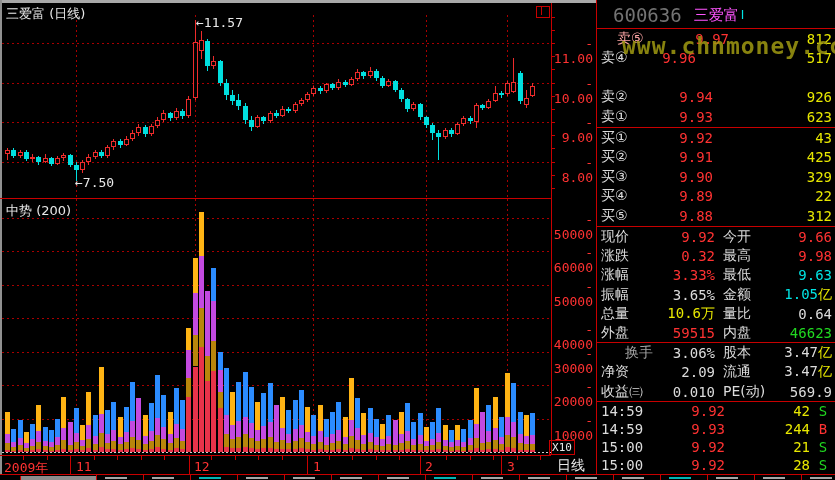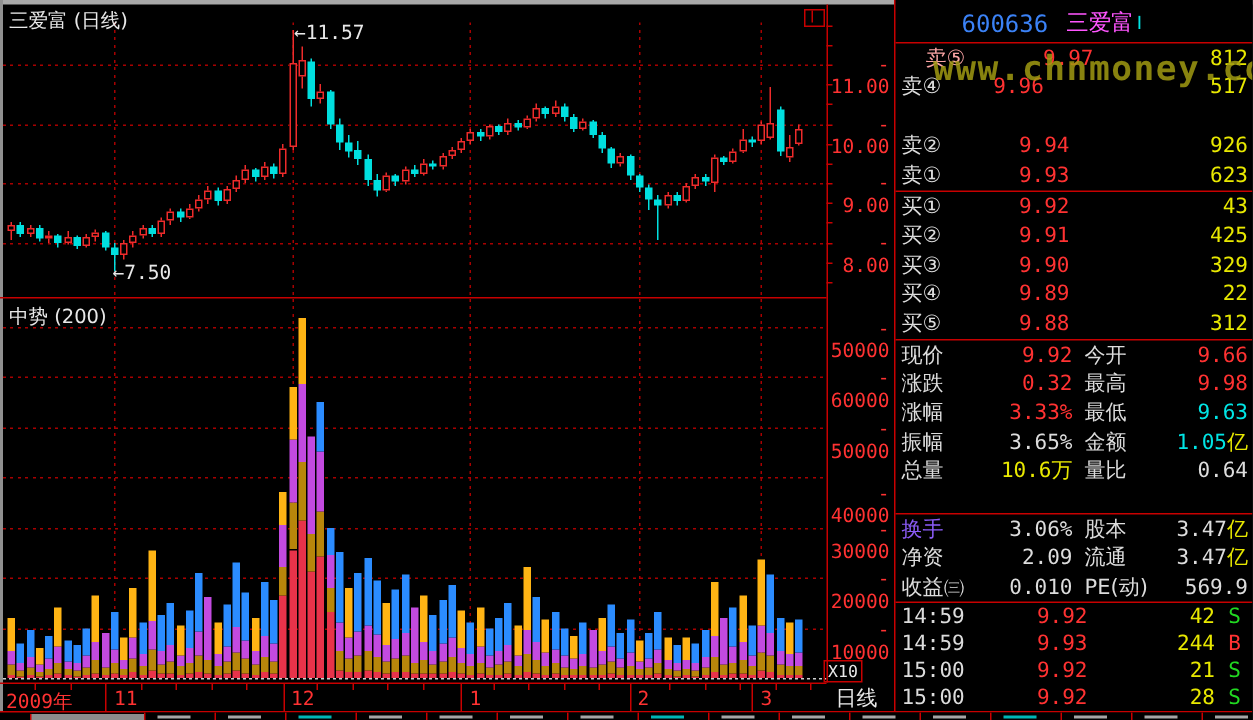--- a/index.html
+++ b/index.html
@@ -682,21 +682,21 @@
       <div class="cell" style="position: absolute; left: 754px; width: 47px;">
         <div style="position: absolute; left: 8px; top: 2px; width: 22px; height: 2px; background: rgb(207, 207, 207); opacity: 0.8;"></div>
       </div>
       <div class="cell" style="position: absolute; left: 801px; width: 47px;">
         <div style="position: absolute; left: 8px; top: 2px; width: 22px; height: 2px; background: rgb(207, 207, 207); opacity: 0.8;"></div>
       </div>
     </div>
 
   <div id="right-panel" class="abs" style="left:596px;top:0;width:239px;height:475px;border-left:1px solid #c80000;background:#000;">
       <div class="row" style="position: absolute; left: 0px; top: 4px; width: 239px; height: 22px;">
-        <span class="num" style="margin-left: 44px; color: #3b82f6; font-size: 16px;">600636</span>
+        <span class="num" style="margin-left: 16px; color: #737373; font-size: 19px;">600636</span>
         <span style="margin-left: 12px; color: rgb(255, 85, 255); font-size: 15px;">三爱富</span>
         <span style="margin-left: 2px; color: rgb(0, 229, 229); font-size: 12px;">I</span>
       </div>
       <div style="position: absolute; left: 0px; top: 28px; width: 239px; height: 1px; background: rgb(200, 0, 0);"></div>
       <div class="row paneltext" style="position: absolute; left: 0px; top: 29px; width: 239px; height: 19.5px;">
         <span style="margin-left:20px;color:#fca5a5;width:44px;">卖⑤</span>
         <span class="num" style="width:68px;text-align:right;color:#ff3232;">9.97</span>
         <span class="num" style="flex:1;text-align:right;margin-right:4px;color:#e8e800;">812</span>
       </div>
       <div class="row paneltext" style="position: absolute; left: 0px; top: 48.5px; width: 239px; height: 19.5px;">
@@ -764,23 +764,29 @@
         <span style="width:62px;text-align:right;"><span class="num" style="color:#dcdcdc;">3.65%</span></span>
         <span style="margin-left:8px;color:#dcdcdc;width:52px;">金额</span>
         <span style="flex:1;text-align:right;margin-right:4px;"><span class="num" style="color:#00e5e5;">1.05</span><span style="color:#e8e800;">亿</span></span>
       </div>
       <div class="row paneltext" style="position: absolute; left: 0px; top: 304.2px; width: 239px; height: 19.3px;">
         <span style="margin-left:4px;color:#dcdcdc;width:52px;">总量</span>
         <span style="width:62px;text-align:right;"><span class="num" style="color:#e8e800;">10.6</span><span style="color:#e8e800;">万</span></span>
         <span style="margin-left:8px;color:#dcdcdc;width:52px;">量比</span>
         <span style="flex:1;text-align:right;margin-right:4px;"><span class="num" style="color:#dcdcdc;">0.64</span></span>
       </div>
+      <div class="row paneltext" style="position: absolute; left: 0px; top: 323.5px; width: 239px; height: 19.3px;">
+        <span style="margin-left:4px;color:#dcdcdc;width:52px;">外盘</span>
+        <span style="width:62px;text-align:right;"><span class="num" style="color:#ff3232;">59515</span></span>
+        <span style="margin-left:8px;color:#dcdcdc;width:52px;">内盘</span>
+        <span style="flex:1;text-align:right;margin-right:4px;"><span class="num" style="color:#21d921;">46623</span></span>
+      </div>
       <div style="position: absolute; left: 0px; top: 342px; width: 239px; height: 1px; background: rgb(200, 0, 0);"></div>
       <div class="row paneltext" style="position: absolute; left: 0px; top: 343.5px; width: 239px; height: 19.3px;">
-        <span style="margin-left:4px;color:#8b5cf6;width:52px;">换手</span>
+        <span style="margin-left:4px;color:#a3a3a3;width:52px;text-align:right;">换手</span>
         <span style="width:62px;text-align:right;"><span class="num" style="color:#dcdcdc;">3.06%</span></span>
         <span style="margin-left:8px;color:#dcdcdc;width:52px;">股本</span>
         <span style="flex:1;text-align:right;margin-right:4px;"><span class="num" style="color:#dcdcdc;">3.47</span><span style="color:#e8e800;">亿</span></span>
       </div>
       <div class="row paneltext" style="position: absolute; left: 0px; top: 362.8px; width: 239px; height: 19.3px;">
         <span style="margin-left:4px;color:#dcdcdc;width:52px;">净资</span>
         <span style="width:62px;text-align:right;"><span class="num" style="color:#dcdcdc;">2.09</span></span>
         <span style="margin-left:8px;color:#dcdcdc;width:52px;">流通</span>
         <span style="flex:1;text-align:right;margin-right:4px;"><span class="num" style="color:#dcdcdc;">3.47</span><span style="color:#e8e800;">亿</span></span>
       </div>

